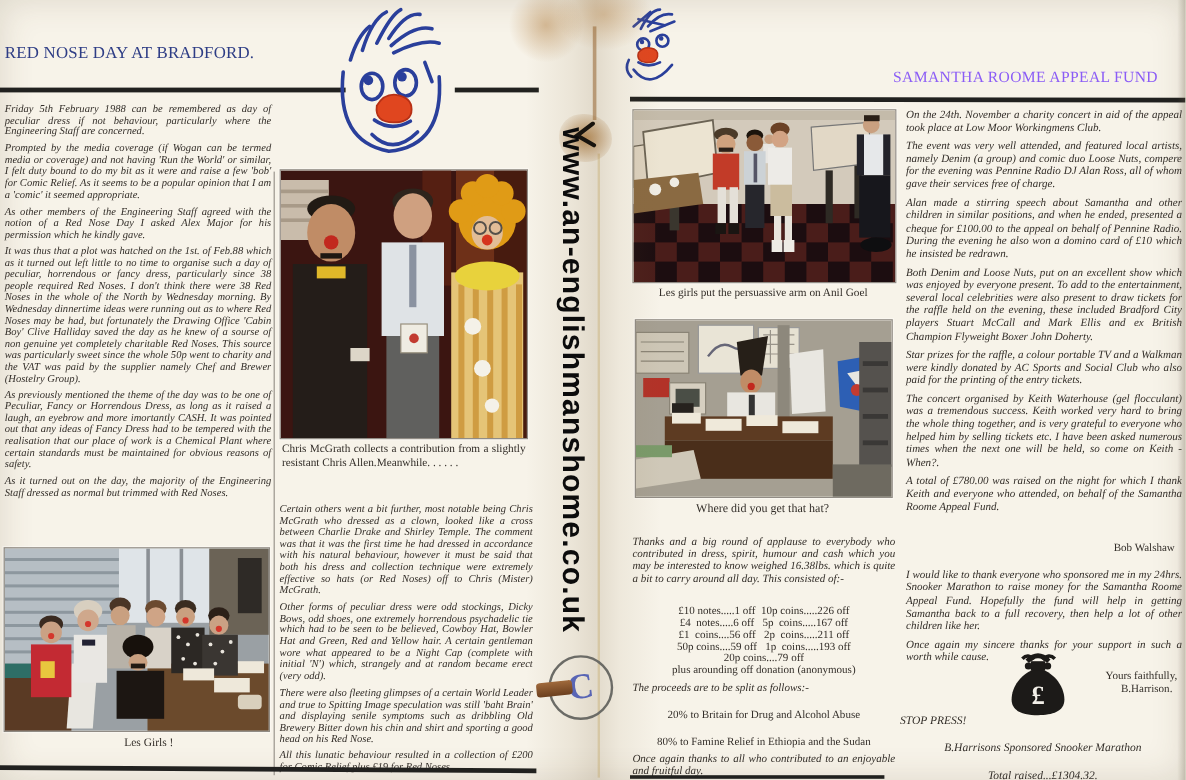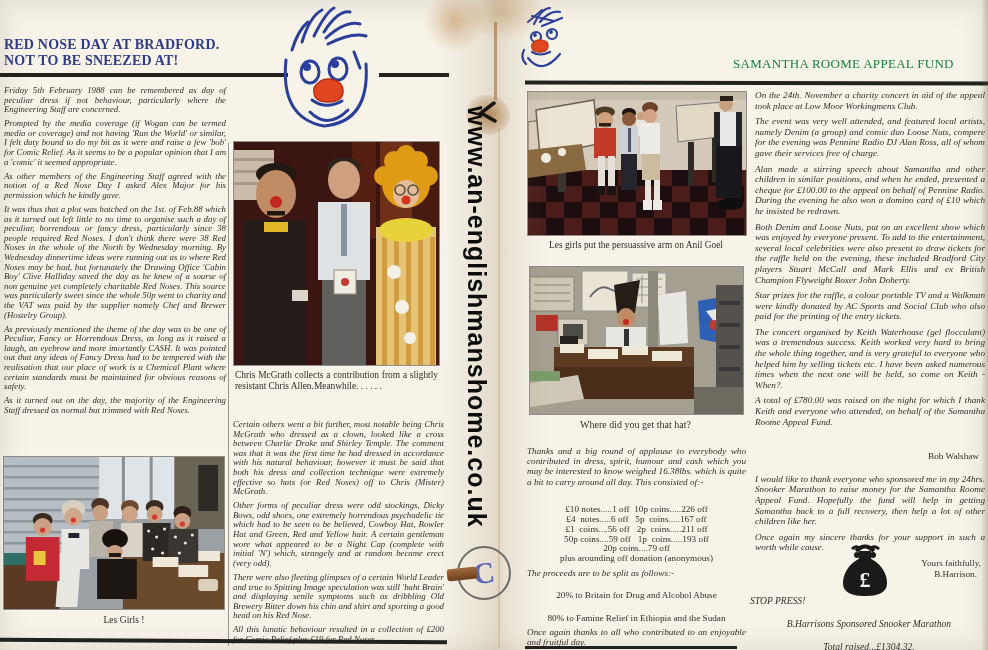--- a/index.html
+++ b/index.html
@@ -2,35 +2,35 @@
 <html><head>
 <meta charset="utf-8">
 <style>
   html,body{margin:0;padding:0;background:#d8d2c4;}
   #page{position:relative;width:988px;height:650px;margin:0 auto;background:#f7f3e9;
         overflow:hidden;font-family:"Liberation Serif",serif;color:#332e29;
         box-shadow:inset 0 0 28px rgba(90,70,40,.16);}
   .abs{position:absolute;}
   .para{margin:0 0 4.5px;text-align:justify;font-style:italic;}
   
-  #lp-title{left:4px;top:37px;font-size:14px;line-height:16px;color:#2e3d85;letter-spacing:.2px;font-weight:bold;}
+  #lp-title{left:4px;top:37px;font-size:14px;line-height:16px;color:#2e3d85;letter-spacing:.2px;}
   #lp-rule-a{left:0;top:73px;width:288px;height:4px;background:#21211f;}
   #lp-rule-b{left:379px;top:73px;width:70px;height:4px;background:#21211f;}
   #lp-col1{left:4px;top:86px;width:222px;font-size:8.8px;line-height:9.6px;}
   #lp-colrule{left:228px;top:143px;width:1px;height:503px;background:#9a958c;}
   #lp-photo1{left:3px;top:456px;width:220px;height:152px;}
   #lp-photo1-caption{left:14px;top:614px;width:220px;text-align:center;font-size:9.6px;}
   #lp-photo2{left:233px;top:141px;width:205px;height:223px;}
   #lp-photo2-caption{left:235px;top:370px;width:203px;font-size:9.4px;line-height:10.6px;text-align:justify;}
   #lp-col2{left:233px;top:420px;width:211px;font-size:8.8px;line-height:9.6px;}
   #lp-bottom-rule{left:0;top:639px;width:447px;height:3.5px;background:#21211f;transform:rotate(.35deg);}
   .photo{border:1px solid rgba(20,15,10,.45);box-shadow:0 0 0 1px rgba(255,255,255,.35);}
   .photo svg{display:block;width:100%;height:100%;}
   
-  #rp-title{left:733px;top:56px;width:232px;text-align:left;font-size:13px;color:#15803d;letter-spacing:.3px;}
+  #rp-title{left:733px;top:56px;width:232px;text-align:right;font-size:13px;color:#8b5cf6;letter-spacing:.3px;}
   #rp-rule{left:525px;top:81px;width:463px;height:4px;background:#21211f;transform:rotate(.1deg);}
   #rp-photo1{left:527px;top:91px;width:218px;height:143px;}
   #rp-photo1-caption{left:523px;top:240px;width:226px;text-align:center;font-size:9.4px;}
   #rp-photo2{left:529px;top:266px;width:213px;height:147px;}
   #rp-photo2-caption{left:529px;top:419px;width:213px;text-align:center;font-size:10px;}
   #rp-col1{left:527px;top:446px;width:219px;font-size:9.2px;line-height:10.2px;}
   .coin-line{text-align:center;white-space:pre;line-height:9.9px;margin:0;}
   .center-line{text-align:center;margin:12px;}
   .right-line{text-align:right;margin:0;}
   #rp-col1-rule{left:525px;top:646px;width:212px;height:3px;background:#21211f;}
@@ -62,21 +62,20 @@
   #edge-right{right:0;top:0;width:7px;height:650px;z-index:6;
         background:linear-gradient(90deg,rgba(100,90,70,0),rgba(100,90,70,.28));}
 </style>
 </head>
 <body>
 
 <div id="page">
 
   <div class="abs" id="lp-title">
     <div>RED NOSE DAY AT BRADFORD.</div>
-    <div>NOT TO BE SNEEZED AT!</div>
   </div>
   <div class="abs" id="lp-rule-a"></div>
   <div class="abs" id="lp-rule-b"></div>
 
   <svg class="abs" style="left:266px;top:0px;width:122px;height:134px;" viewBox="0 0 122 134">
     <g fill="none" stroke="#2a3f9b" stroke-width="3" stroke-linecap="round">
       <path d="M26,50 q6,-20 16,-28"></path>
       <path d="M36,42 Q44,16 56,10"></path>
       <path d="M48,36 Q60,12 68,8"></path>
       <path d="M58,32 Q72,10 84,12"></path>

